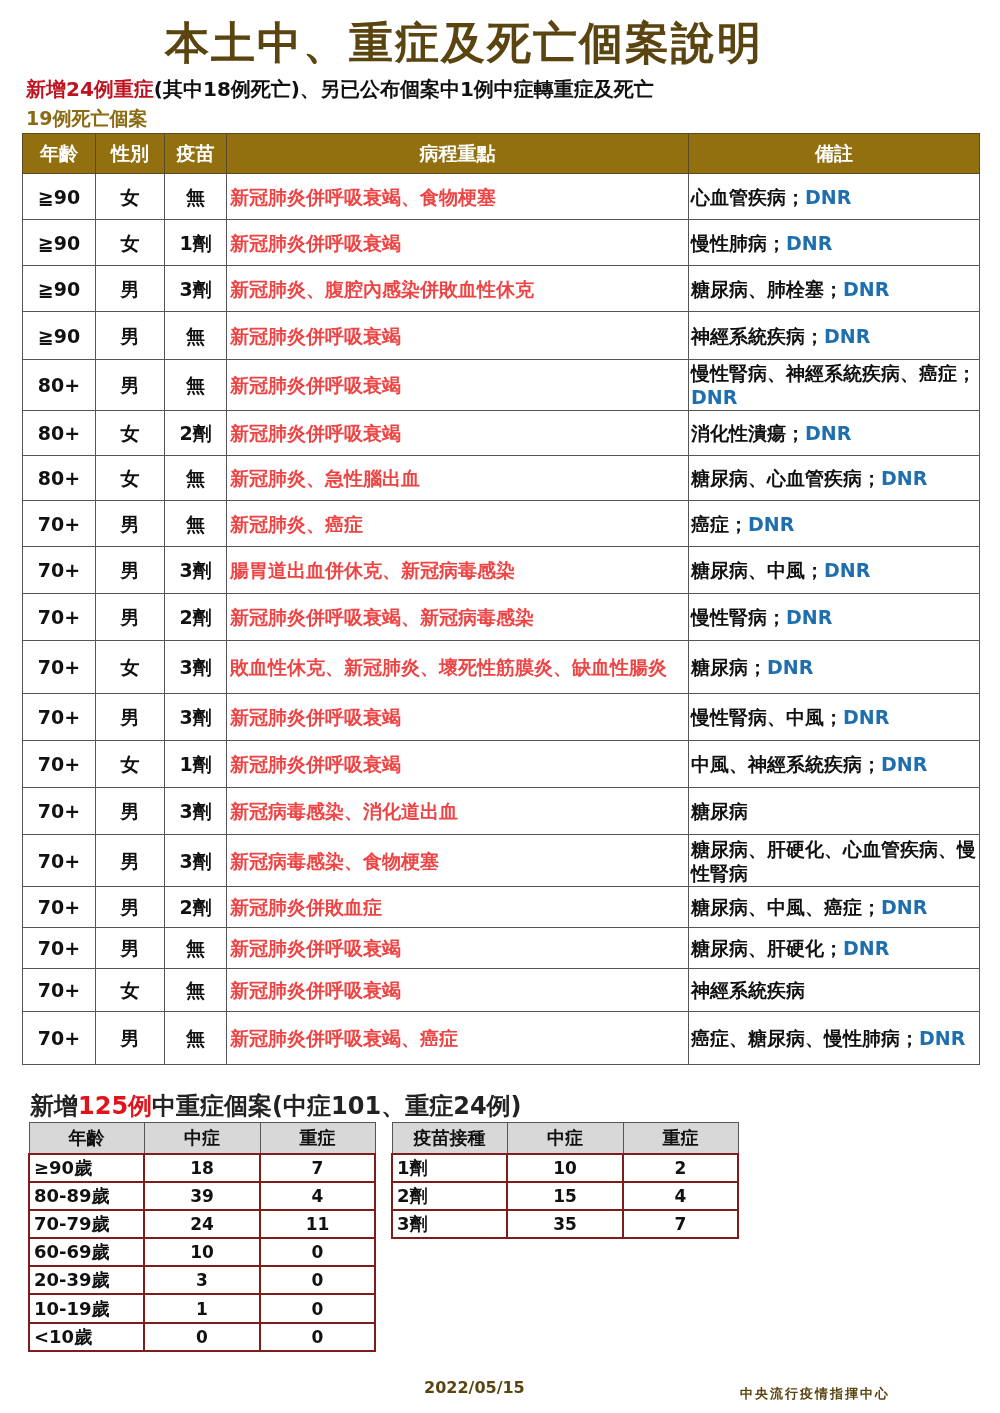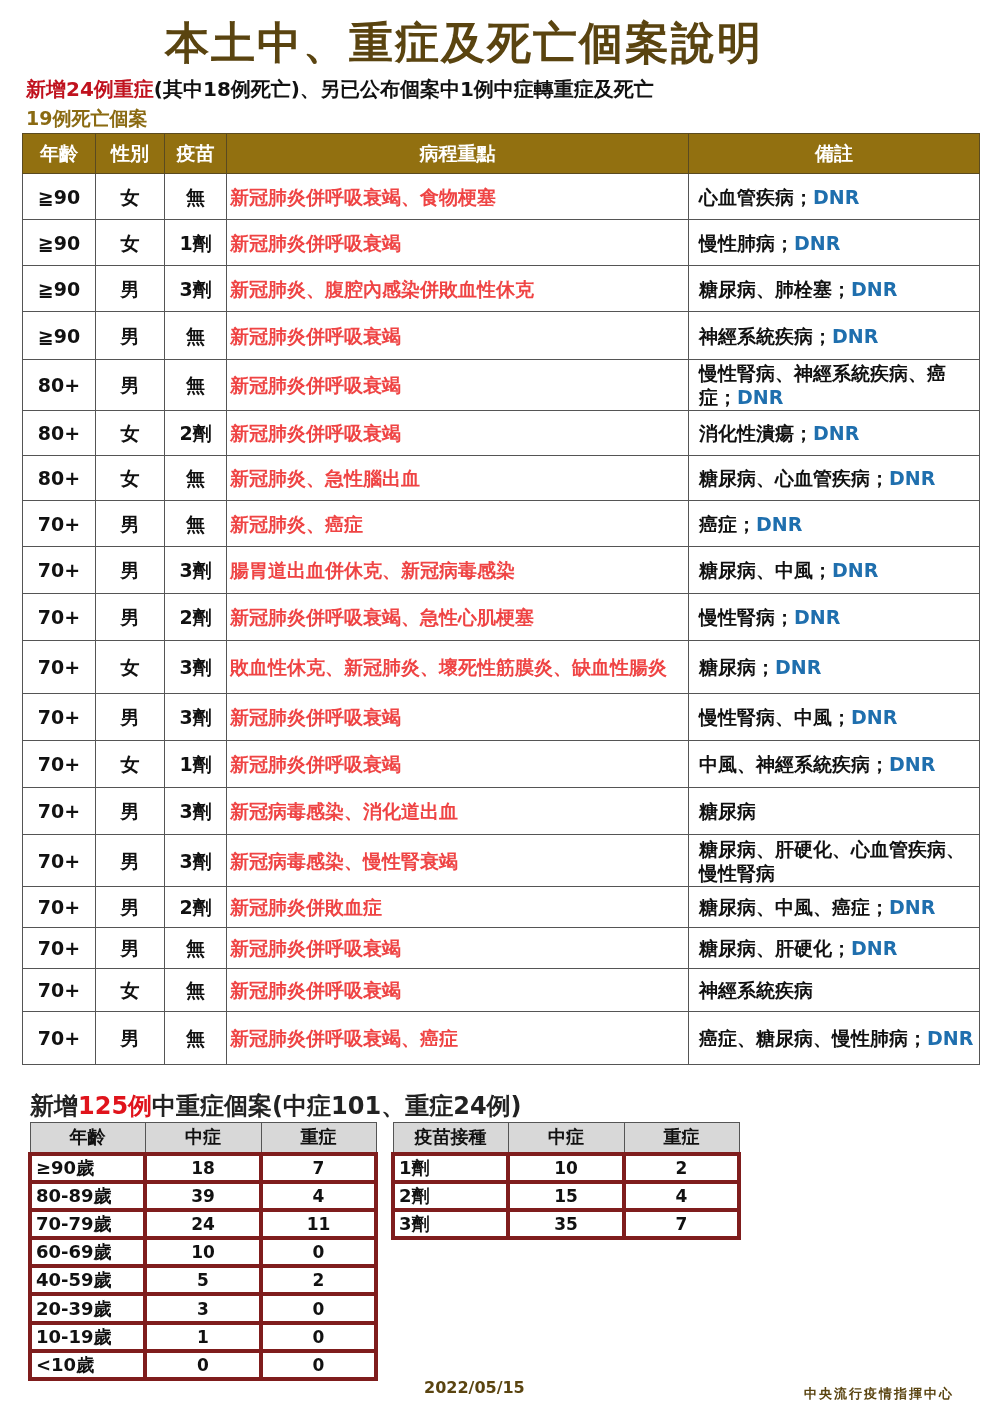--- a/index.html
+++ b/index.html
@@ -25,46 +25,46 @@
   table.deaths th {
     background: #927010; color: #fff; font-size: 19px; font-weight: bold;
     height: 40px; border: 1px solid #5a4a20; text-align: center;
   }
   table.deaths td {
     border: 1px solid #555; font-size: 19px; font-weight: bold; vertical-align: middle;
     line-height: 24px;
   }
   td.c { text-align: center; }
   td.course { color: #ef4444; padding-left: 3px; }
-  td.note { padding-left: 10px; color: #111; }
+  td.note { padding-left: 2px; color: #111; }
   .dnr { color: #1f6fae; }
 
   .sec2 {
     position: absolute; left: 30px; top: 1090px; font-size: 24px; font-weight: bold; color: #222;
   }
   .sec2 .hl { color: #e0141c; }
 
   table.small {
     position: absolute; border-collapse: collapse; table-layout: fixed;
   }
   table.small th {
     background: #d8d8d8; font-size: 18px; font-weight: bold; height: 31px;
     border: 1px solid #555; text-align: center; color: #111;
   }
   table.small td {
-    border: 4px solid #7f1d1d; font-size: 17px; font-weight: bold; height: 28.2px; color: #111;
+    border: 2px solid #7f1d1d; font-size: 17px; font-weight: bold; height: 28.2px; color: #111;
   }
   table.small td.lbl { text-align: left; padding-left: 4px; font-size: 18px; }
   table.small td.num { text-align: center; }
 
   .date {
     position: absolute; left: 424px; top: 1378px; font-size: 16px; font-weight: bold; color: #5a4410;
   }
   .org {
-    position: absolute; left: 804px; top: 1385px; font-size: 13px; font-weight: bold; color: #5a4410; letter-spacing: 2px;
+    position: absolute; left: 740px; top: 1385px; font-size: 13px; font-weight: bold; color: #5a4410; letter-spacing: 2px;
   }
 </style>
 </head>
 <body>
 
 <div class="title">本土中、重症及死亡個案說明</div>
 <div class="subtitle">
   <span class="hl">新增24例重症</span><span>(其中18例死亡)、另已公布個案中1例中症轉重症及死亡</span>
 </div>
 <div class="subsub">19例死亡個案</div>
@@ -147,21 +147,21 @@
         <td class="c">70+</td>
         <td class="c">男</td>
         <td class="c">3劑</td>
         <td class="course">腸胃道出血併休克、新冠病毒感染</td>
         <td class="note"><span>糖尿病、中風；</span><span class="dnr">DNR</span></td>
       </tr>
       <tr style="height: 47px;">
         <td class="c">70+</td>
         <td class="c">男</td>
         <td class="c">2劑</td>
-        <td class="course">新冠肺炎併呼吸衰竭、急性心肌梗塞</td>
+        <td class="course">新冠肺炎併呼吸衰竭、新冠病毒感染</td>
         <td class="note"><span>慢性腎病；</span><span class="dnr">DNR</span></td>
       </tr>
       <tr style="height: 53px;">
         <td class="c">70+</td>
         <td class="c">女</td>
         <td class="c">3劑</td>
         <td class="course">敗血性休克、新冠肺炎、壞死性筋膜炎、缺血性腸炎</td>
         <td class="note"><span>糖尿病；</span><span class="dnr">DNR</span></td>
       </tr>
       <tr style="height: 47px;">
@@ -182,21 +182,21 @@
         <td class="c">70+</td>
         <td class="c">男</td>
         <td class="c">3劑</td>
         <td class="course">新冠病毒感染、消化道出血</td>
         <td class="note"><span>糖尿病</span><span class="dnr"></span></td>
       </tr>
       <tr style="height: 52px;">
         <td class="c">70+</td>
         <td class="c">男</td>
         <td class="c">3劑</td>
-        <td class="course">新冠病毒感染、慢性腎衰竭</td>
+        <td class="course">新冠病毒感染、食物梗塞</td>
         <td class="note"><span>糖尿病、肝硬化、心血管疾病、慢性腎病</span><span class="dnr"></span></td>
       </tr>
       <tr style="height: 41px;">
         <td class="c">70+</td>
         <td class="c">男</td>
         <td class="c">2劑</td>
         <td class="course">新冠肺炎併敗血症</td>
         <td class="note"><span>糖尿病、中風、癌症；</span><span class="dnr">DNR</span></td>
       </tr>
       <tr style="height: 41px;">
@@ -255,25 +255,20 @@
         <td class="lbl">70-79歲</td>
         <td class="num">24</td>
         <td class="num">11</td>
       </tr>
       <tr>
         <td class="lbl">60-69歲</td>
         <td class="num">10</td>
         <td class="num">0</td>
       </tr>
       <tr>
-        <td class="lbl">40-59歲</td>
-        <td class="num">5</td>
-        <td class="num">2</td>
-      </tr>
-      <tr>
         <td class="lbl">20-39歲</td>
         <td class="num">3</td>
         <td class="num">0</td>
       </tr>
       <tr>
         <td class="lbl">10-19歲</td>
         <td class="num">1</td>
         <td class="num">0</td>
       </tr>
       <tr>

